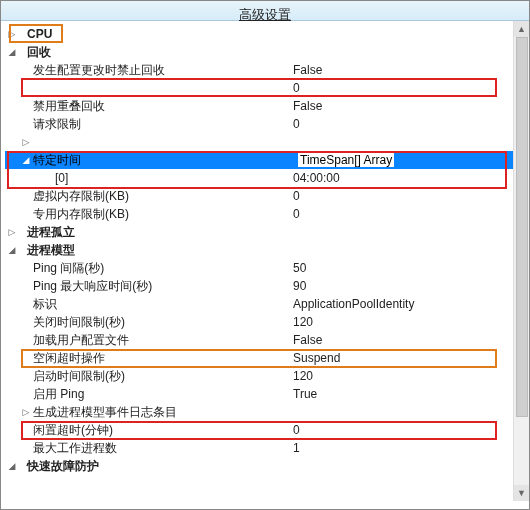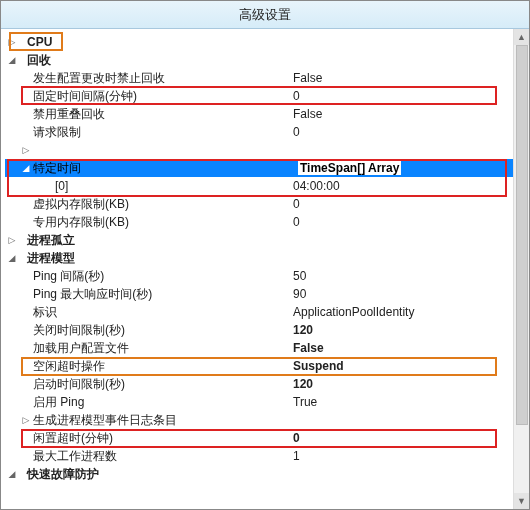--- a/index.html
+++ b/index.html
@@ -8,25 +8,26 @@
     font-size: 12px;
     background: #fff;
     width: 530px;
     height: 510px;
     overflow: hidden;
     border: 1px solid #888;
   }
   .titlebar {
     background: linear-gradient(#e8f4fb, #d6ecf8);
     border-bottom: 1px solid #a8c8de;
-    height: 28px;
+    height: 20px;
     line-height: 28px;
     text-align: center;
     font-size: 13px;
     color: #222;
+    text-decoration: underline;
   }
   .content {
     position: relative;
     padding: 4px 2px 2px 4px;
     height: calc(100% - 28px);
     overflow: hidden;
     background: #fff;
   }
   .row {
     display: flex;
@@ -54,21 +55,21 @@
   }
   .cat {
     font-weight: bold;
     margin-left: 8px;
   }
   .valcol {
     position: absolute;
     left: 292px;
     color: #222;
   }
-  .bold { font-weight: bold; text-align: right; }
+  .bold { font-weight: normal; text-align: right; }
   .sel {
     background: #0a84ff;
     color: #fff;
   }
   .sel .label, .sel .valcol { color: #000000; }
   .sel .expander { color: #fff; }
   .sel .valcol { background: #fff; color: #000; border:1px solid #0a84ff; height:16px; line-height:14px; padding:0 2px; }
 
   .box-orange {
     position: absolute;
@@ -123,21 +124,20 @@
   <div class="row indent0">
     <span class="expander">◢</span>
     <span class="label cat">回收</span>
   </div>
 
   <div class="row indent2">
     <span class="label">发生配置更改时禁止回收</span>
     <span class="valcol">False</span>
   </div>
   <div class="row indent2">
-    <span class="label">固定时间间隔(分钟)</span>
     <span class="valcol">0</span>
   </div>
   <div class="row indent2">
     <span class="label">禁用重叠回收</span>
     <span class="valcol">False</span>
   </div>
   <div class="row indent2">
     <span class="label">请求限制</span>
     <span class="valcol">0</span>
   </div>

